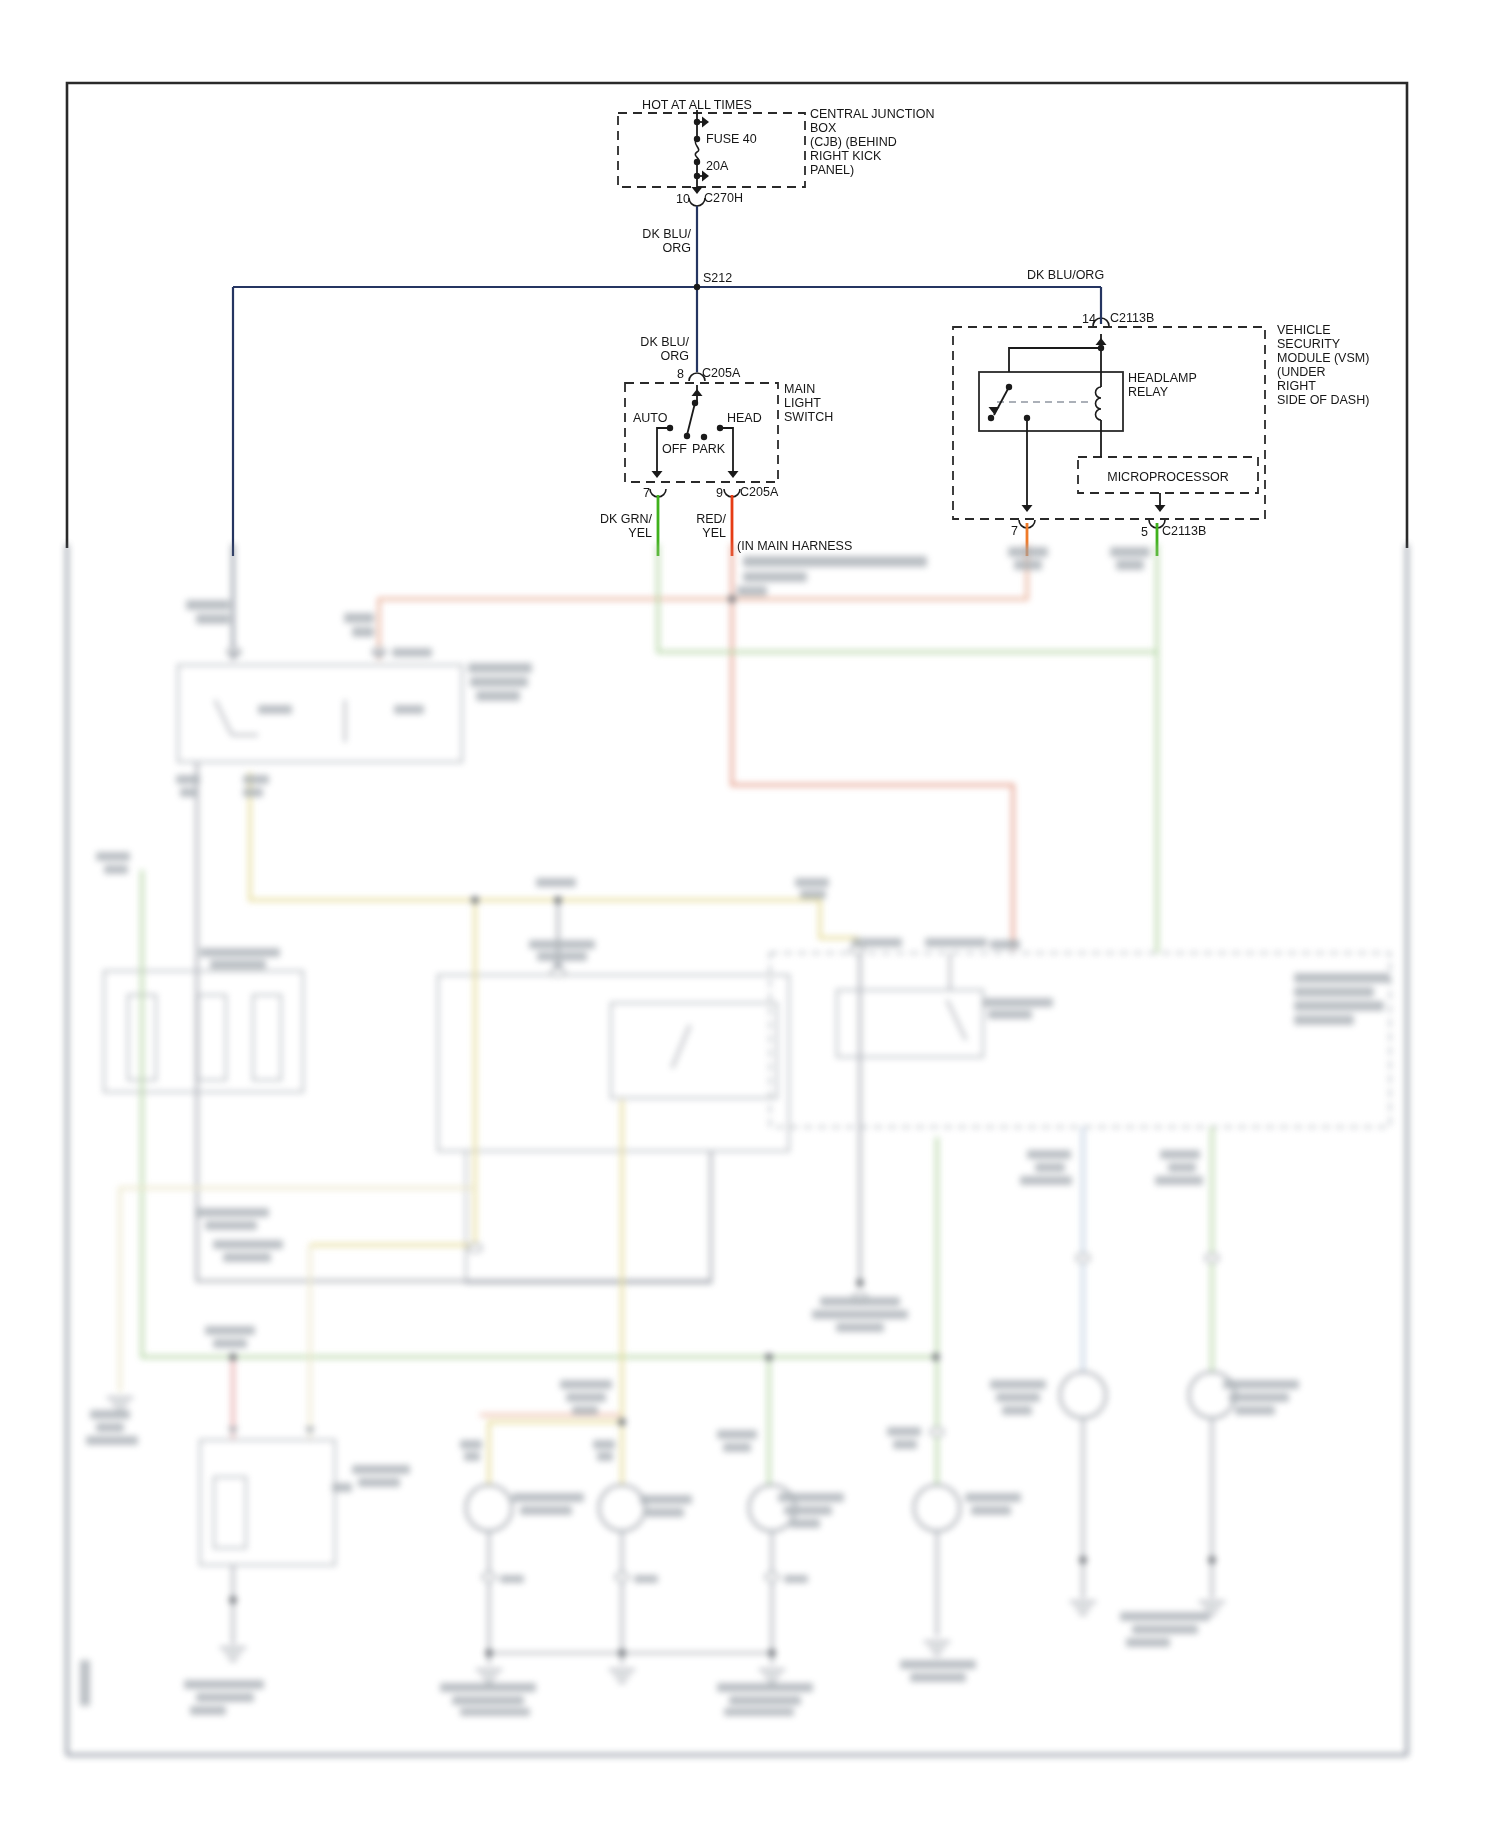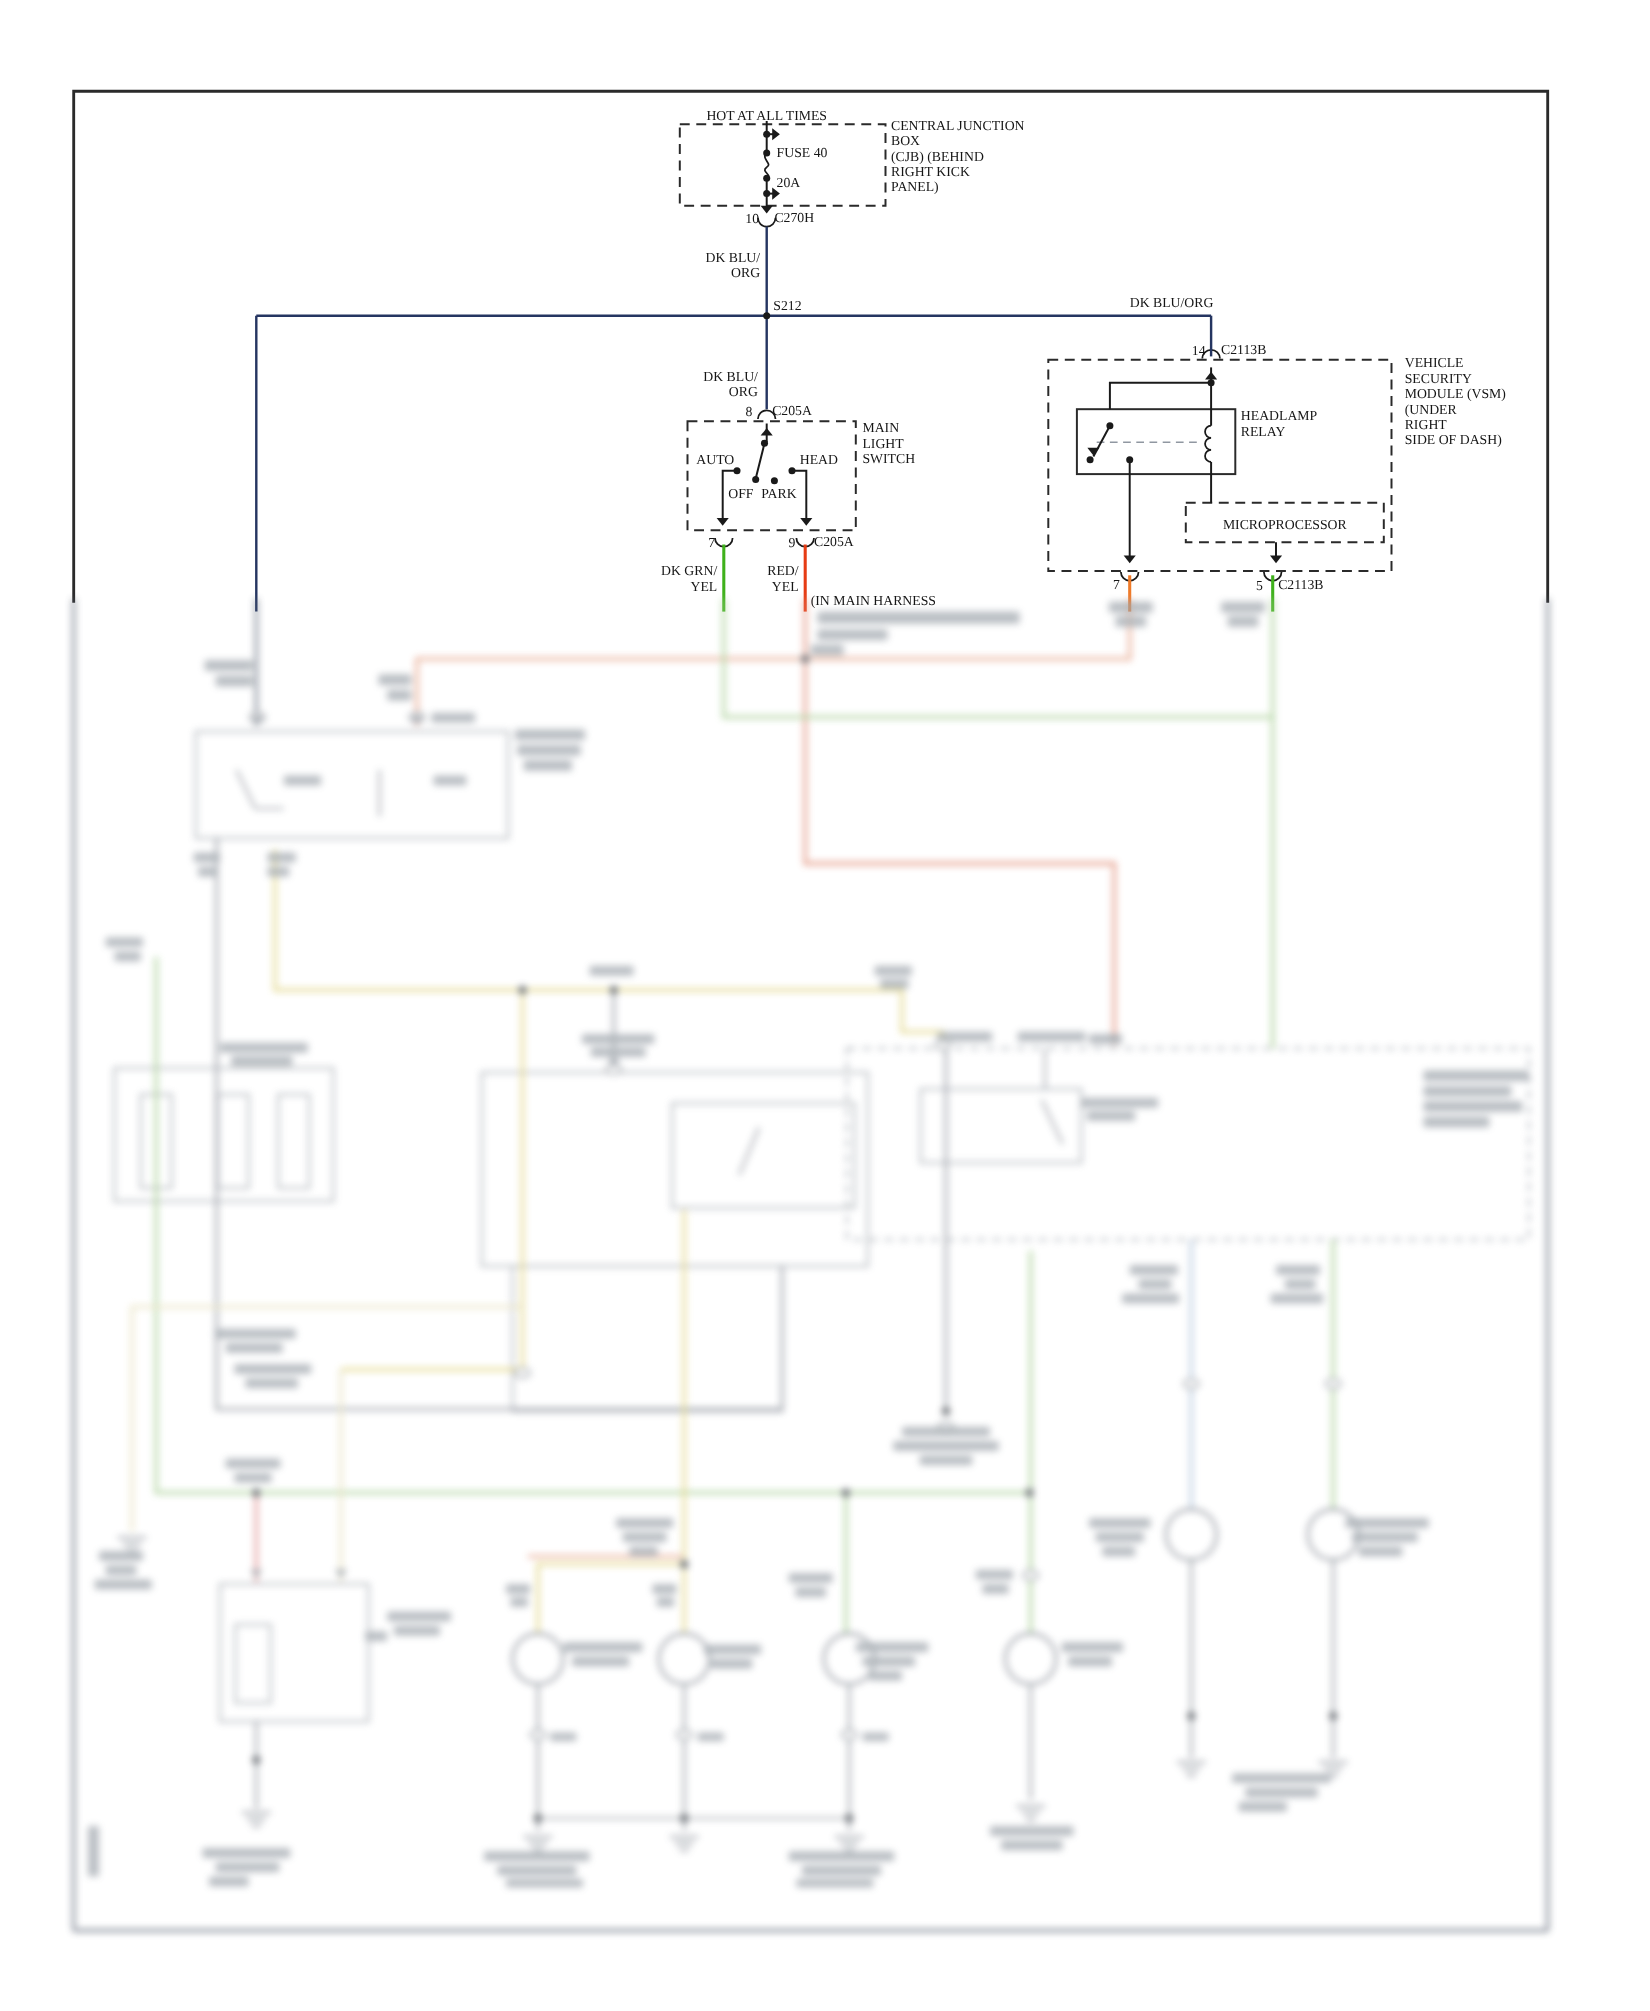--- a/index.html
+++ b/index.html
@@ -1,17 +1,17 @@
 <!DOCTYPE html>
 <html><head>
 <meta charset="utf-8">
 <style>
   html,body{margin:0;padding:0;background:#fff;}
   #stage{position:relative;width:1500px;height:1828px;background:#ffffff;overflow:hidden;
-         font-family:Liberation Serif, serif;}
+         font-family:Liberation Sans, sans-serif;}
   #clear-layer{position:absolute;left:0;top:0;}
   #blur-layer{position:absolute;left:0;top:0;filter:blur(3.4px) saturate(.92) contrast(.88) brightness(1.03);opacity:.85;}
   svg text{fill:#161616;}
 </style>
 </head>
 <body>
 
 <div id="stage">
   <svg id="clear-layer" width="1500" height="1828" viewBox="0 0 1500 1828">
       <path d="M67,548 L67,83 L1407,83 L1407,548" stroke="#2a2a2a" stroke-width="2.6" fill="none"></path>

